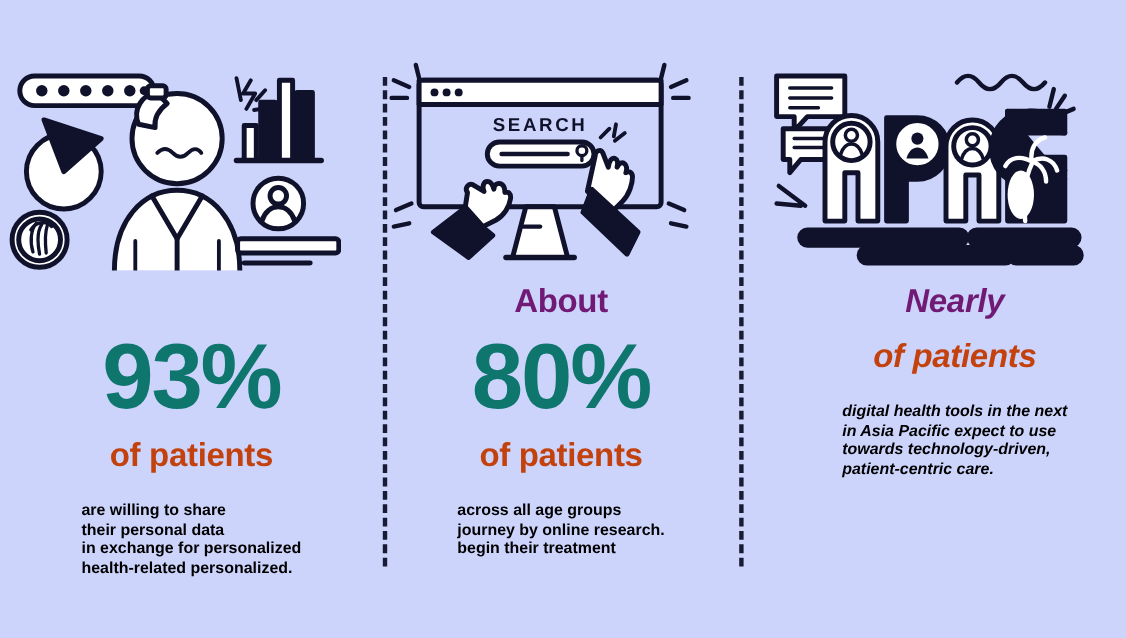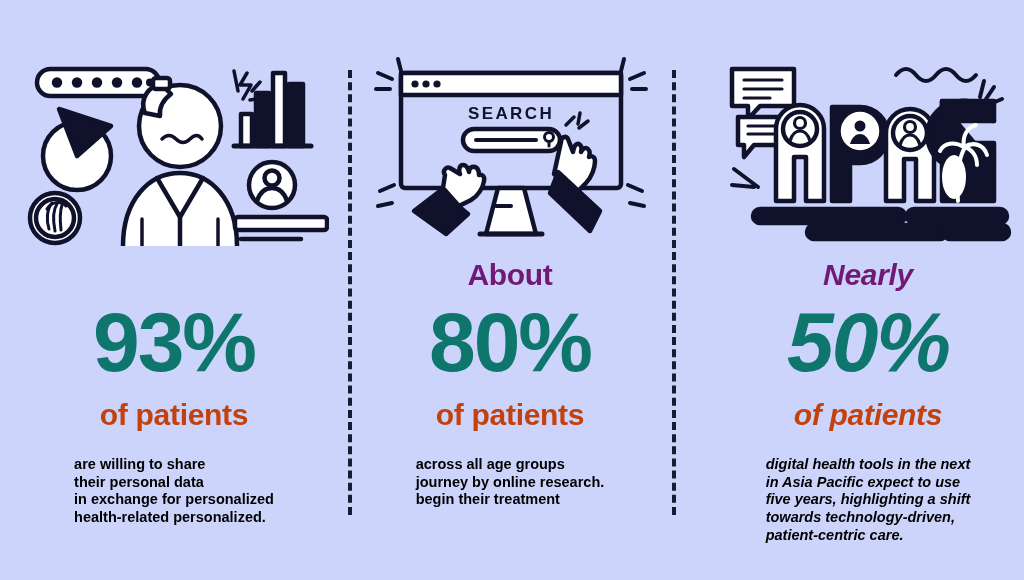--- a/index.html
+++ b/index.html
@@ -34,21 +34,20 @@
   }
   .panel.p1 { left:0px;   width:348px; }
   .panel.p2 { left:348px; width:324px; }
   .panel.p3 { left:692px; width:352px;font-style:italic; }
 
   .art {
     height:200px;
     width:100%;
     display:flex;
     align-items:center;
-    justify-content:center;
     margin-top:48px;
   }
   .art svg { display:block; }
 
   .eyebrow {
     color:#701a75;
     font-size:30px;
     font-weight:700;
     letter-spacing:-0.3px;
     line-height:1;
@@ -299,24 +298,22 @@
             <path d="M96 174 L222 174 a7 7 0 0 1 0 14 L96 188 a7 7 0 0 1 0 -14 Z" fill="#10122b" stroke="#10122b"></path>
             <path d="M196 158 L282 158 a7 7 0 0 1 0 14 L196 172 a7 7 0 0 1 0 -14 Z" fill="#10122b" stroke="#10122b"></path>
             <path d="M232 174 L284 174 a7 7 0 0 1 0 14 L232 188 a7 7 0 0 1 0 -14 Z" fill="#10122b" stroke="#10122b"></path>
           </g>
 
         </g>
       </svg>
     </div>
 
     <div class="eyebrow">Nearly</div>
-    <div class="bignum">50%</div>
     <div class="subject">of patients</div>
     <div class="body-copy">
       <div>digital health tools in the next</div>
       <div>in Asia Pacific expect to use</div>
-      <div>five years, highlighting a shift</div>
       <div>towards technology-driven,</div>
       <div>patient-centric care.</div>
     </div>
   </div>
 
 </div>
 
 </body></html>

